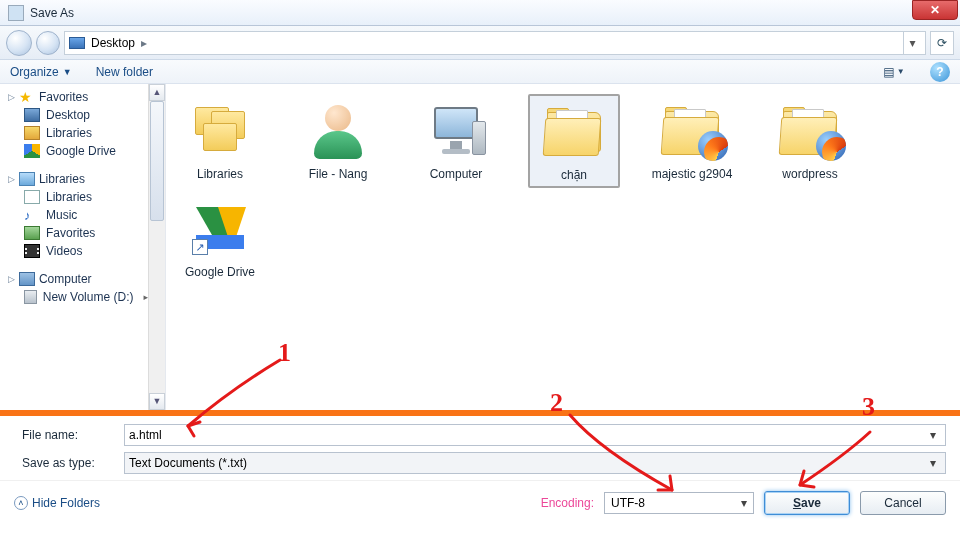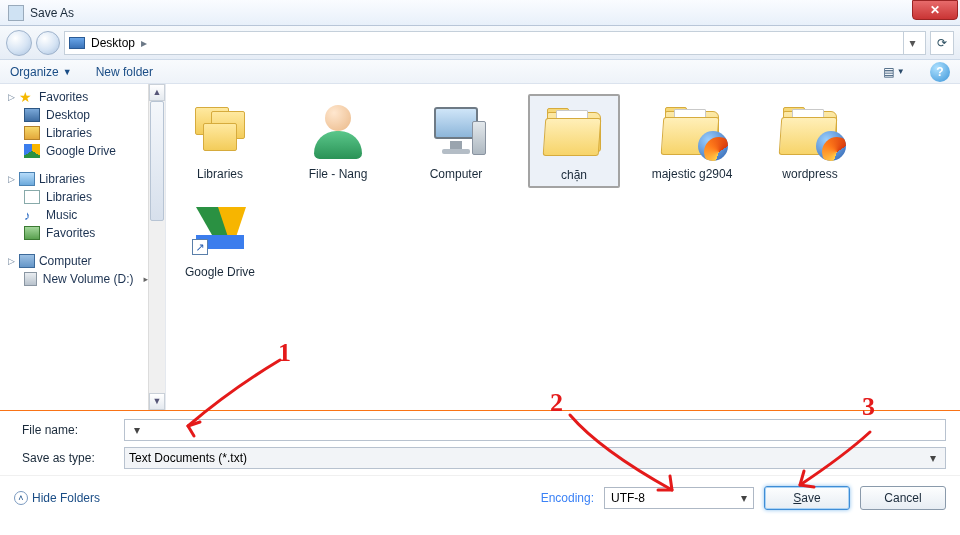--- a/index.html
+++ b/index.html
@@ -97,36 +97,36 @@
 .ff { width:58px;height:58px;border-radius:50%;background:radial-gradient(circle at 35% 30%,#9bd0ff,#2a5faf);position:relative;overflow:hidden;}
 .ff::after{content:"";position:absolute;inset:6px -6px -6px 6px;border-radius:50%;background:conic-gradient(from 200deg,#ffcf4b,#ff7a1a,#d83a0e 60%,transparent 60%);}
 
 .gd-tri { width:48px;height:42px;position:relative;}
 .gd-tri .t1{position:absolute;left:0;bottom:0;border-left:24px solid transparent;border-right:24px solid transparent;border-bottom:0;border-top:42px solid #2a9142; width:0;height:0;}
 .gd-tri .y{position:absolute;right:-2px;top:0;width:0;height:0;border-left:14px solid transparent;border-right:14px solid transparent;border-top:42px solid #f7b500;transform:rotate(0deg);}
 .gd-tri .b{position:absolute;left:0;bottom:0;width:48px;height:14px;background:#3b7ded;}
 .shortcut{position:absolute;left:2px;bottom:2px;width:16px;height:16px;background:#fff;border:1px solid #5a7faa;display:flex;align-items:center;justify-content:center;color:#2a5faf;font-size:11px;}
 
 
-.fields { border-top:1px solid #f97316; padding: 8px 14px 6px 14px; display:grid; grid-template-columns: 110px 1fr; row-gap:6px; align-items:center;}
+.fields { border-top:6px solid #f97316; padding: 8px 14px 6px 14px; display:grid; grid-template-columns: 110px 1fr; row-gap:6px; align-items:center;}
 .fields label{ text-align: left; padding-left: 8px; color:#1a2a3a;}
 .fields .combo { height:22px; border:1px solid #b8c2cf; background:#fff; display:flex; align-items:center; padding:0 4px;}
 .fields .combo input{flex:1;border:none;outline:none;}
 .fields .combo .dd{width:16px;text-align:center;color:#444;cursor:pointer;}
 .fields .combo.readonly{background:#f2f4f7;}
 
 
 .footer { height: 44px; display:flex; align-items:center; padding: 0 14px; gap:10px; border-top:1px solid #f0f0f0;}
 .footer .hf { display:flex; align-items:center; gap:4px; color:#1a4d86; cursor:pointer;}
 .footer .spacer{flex:1;}
-.footer label{color:#3b82f6;}
+.footer label{color:#ec4899;}
 .encoding { width:150px; height:22px; border:1px solid #aeb8c5; background:#fff; display:flex; align-items:center; padding:0 6px; cursor:pointer;}
 .encoding .dd{margin-left:auto;color:#444;}
 .wbtn { width:86px; height:24px; border:1px solid #8a9aab; background:linear-gradient(#fdfefe,#e7edf3); border-radius:3px; cursor:pointer; display:flex; align-items:center; justify-content:center; color:#1a2a3a;}
-.wbtn.primary { border:1px solid #3f8dd6; box-shadow: 0 0 0 1px #a9d2f4 inset, 0 0 4px #8cc1ef; }
+.wbtn.primary { border:1px solid #3f8dd6; box-shadow: 0 0 0 1px #a9d2f4 inset, 0 0 4px #8cc1ef; font-weight: bold; }
 
 
 .anno { position:absolute; color:#e41a1a; font-family: "Comic Sans MS", cursive; font-size:26px; font-weight:bold; pointer-events:none;}
 svg.anno-svg { position:absolute; left:0; top:0; width:960px; height:535px; pointer-events:none;}
 svg.anno-svg path{ stroke:#e41a1a; stroke-width:3; fill:none; stroke-linecap:round;}
 
 u.ul { text-decoration: underline; }
 </style>
 </head>
 <body>
@@ -198,20 +198,24 @@
             <span>Libraries</span>
           </div>
         <div class="sb-item">
             <span class="sb-icon ico-music">♪</span>
             <span>Music</span>
           </div>
         <div class="sb-item">
             <span class="sb-icon ico-pic"></span>
             <span>Favorites</span>
           </div>
+        <div class="sb-item">
+            <span class="sb-icon ico-vid"></span>
+            <span>Videos</span>
+          </div>
       </div>
 
       <div class="sb-group">
         <div class="sb-head">
           <span class="caret">▷</span>
           <span class="sb-icon ico-comp"></span>
           <span>Computer</span>
         </div>
         <div class="sb-item">
             <span class="sb-icon ico-disk"></span>
@@ -305,20 +309,21 @@
           </div>
         </div>
         <div class="lbl">Google Drive</div>
       </div>
     </div>
 </div>
 
 <div class="fields">
   <label>File name:</label>
   <div class="combo">
+    <input value="a.html" style="">
     <span class="dd">▾</span>
   </div>
   <label>Save as type:</label>
   <div class="combo readonly">
     <span style="flex:1">Text Documents (*.txt)</span>
     <span class="dd">▾</span>
   </div>
 </div>
 
 <div class="footer">

